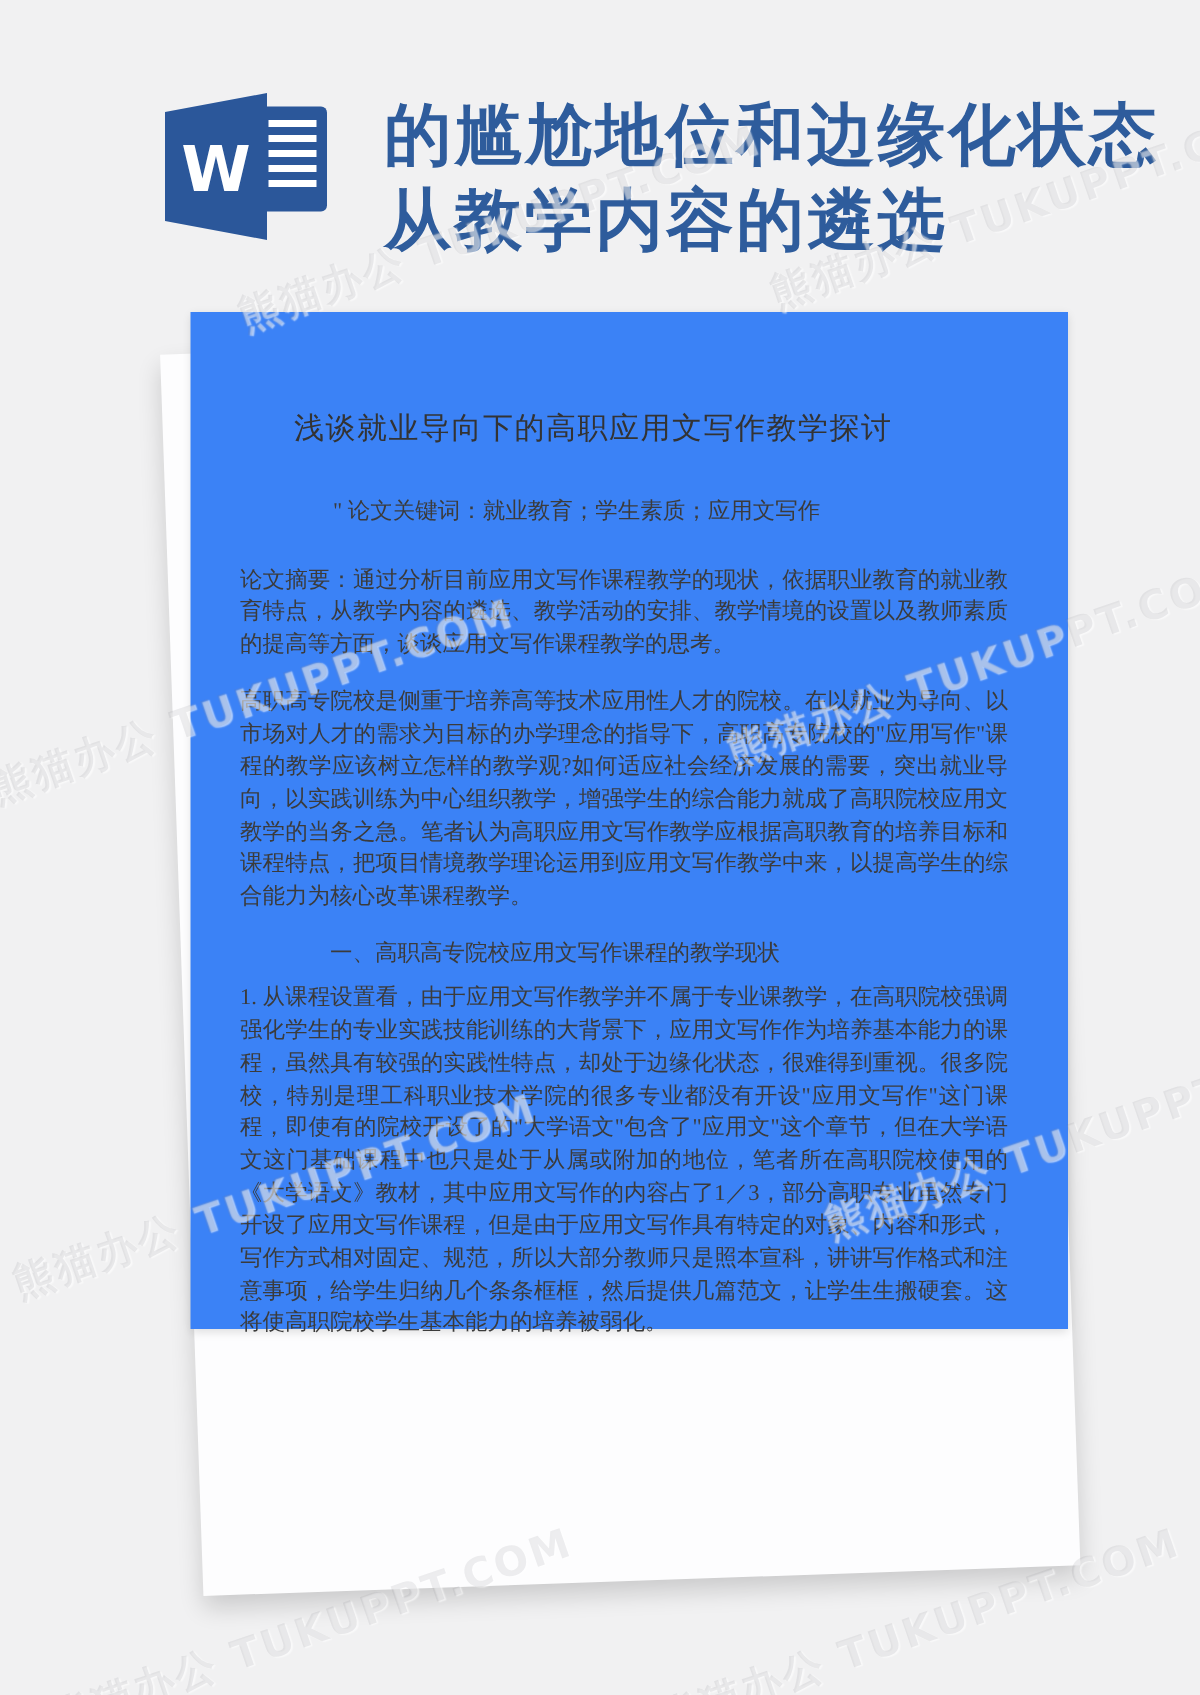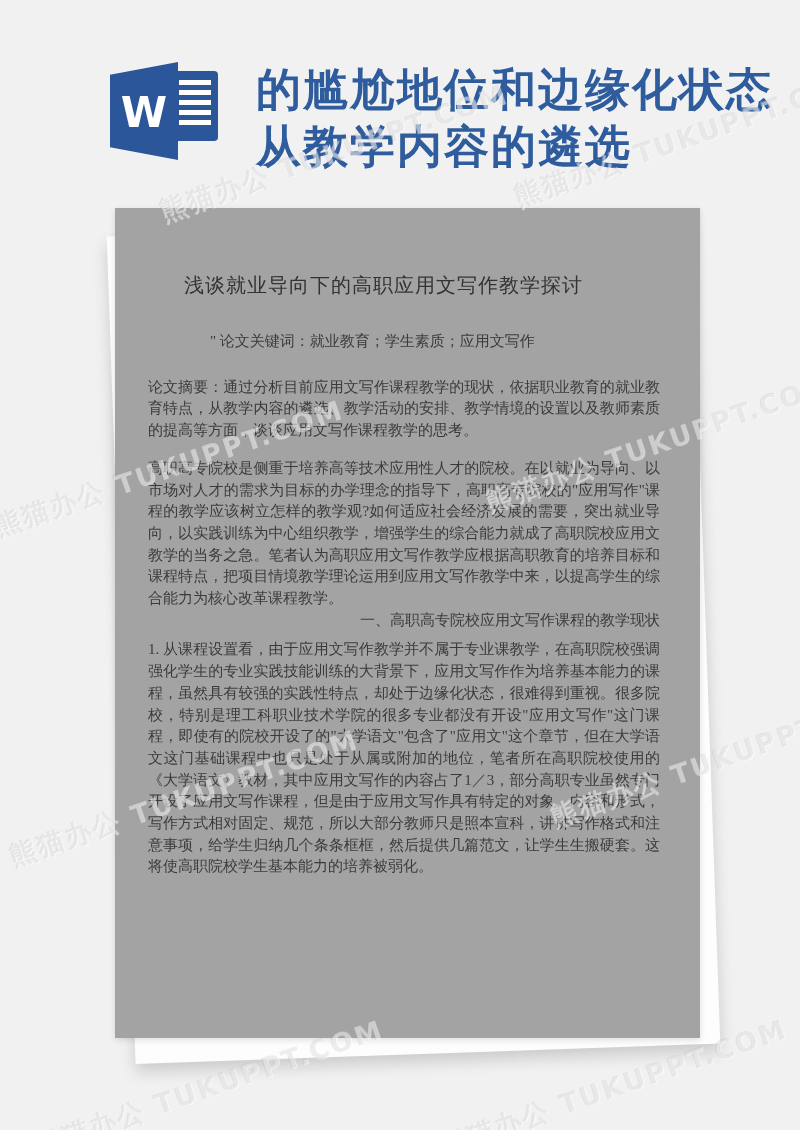--- a/index.html
+++ b/index.html
@@ -19,30 +19,30 @@
     clip-path:polygon(0 13%,100% 0,100% 100%,0 87%);
     display:flex; align-items:center; justify-content:center; }
   .icon-cover span { color:#ffffff; font:bold 42px "DejaVu Sans",sans-serif; transform:translateY(1px); }
   .header-title { margin-left:38px; font-weight:bold; font-size:45px; line-height:57px;
     color:#2e5c9c; letter-spacing:2px; }
 
   
   .page-back { position:absolute; left:121px; top:226px; width:585px; height:828px;
     background:#fdfdfe; transform:rotate(-2deg);
     box-shadow:0 8px 16px rgba(0,0,0,0.16); z-index:1; }
-  .page { position:absolute; left:115px; top:208px; width:585px; height:830px;
-    background:#a3a3a3; box-shadow:0 2px 6px rgba(0,0,0,0.13);
+  .page { position:absolute; left:127px; top:208px; width:585px; height:678px;
+    background:#3b82f6; box-shadow:0 2px 6px rgba(0,0,0,0.13);
     box-sizing:border-box; padding:64px 40px 0 33px; color:#3b3b3b; z-index:2; }
 
   .doc-title { font-size:20px; font-weight:400; color:#333333; margin:0 0 0 36px; letter-spacing:1px; }
   .page p { margin:0; font-size:15px; line-height:21.7px; text-align:justify; }
   .page p.keywords { margin:32px 0 0 62px; text-align:left; }
   .page p.abstract { margin-top:24px; }
   .page p.para-a  { margin-top:16px;font-family:Liberation Serif, serif; }
-  .page p.section-heading { margin-top:0; text-indent:60px; text-align:right; }
+  .page p.section-heading { margin-top:16px; text-indent:60px; text-align:left; }
   .page p.para-b  { margin-top:22px; }
   .page p.para-c  { margin-top:8px; }
 
   
   .watermark-layer { position:absolute; inset:0; z-index:5; pointer-events:none; }
   .wm { position:absolute; white-space:nowrap; transform:rotate(-19deg);
     font:bold 27px/1 "DejaVu Sans",sans-serif; letter-spacing:2px;
     color:rgba(125,125,135,0.13);
     text-shadow:1px 1px 1px rgba(255,255,255,0.6); }
 </style>

